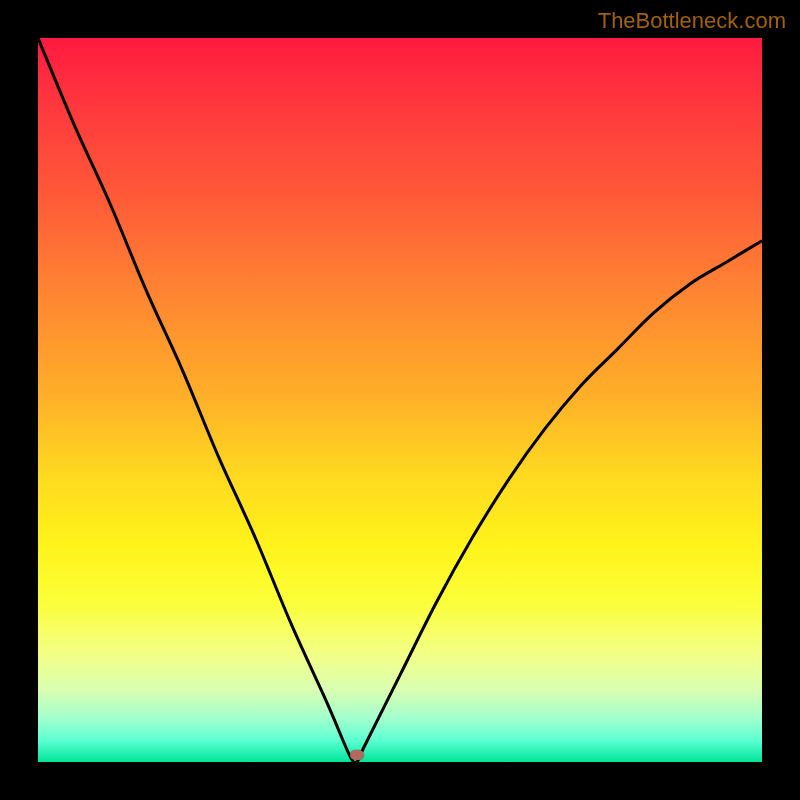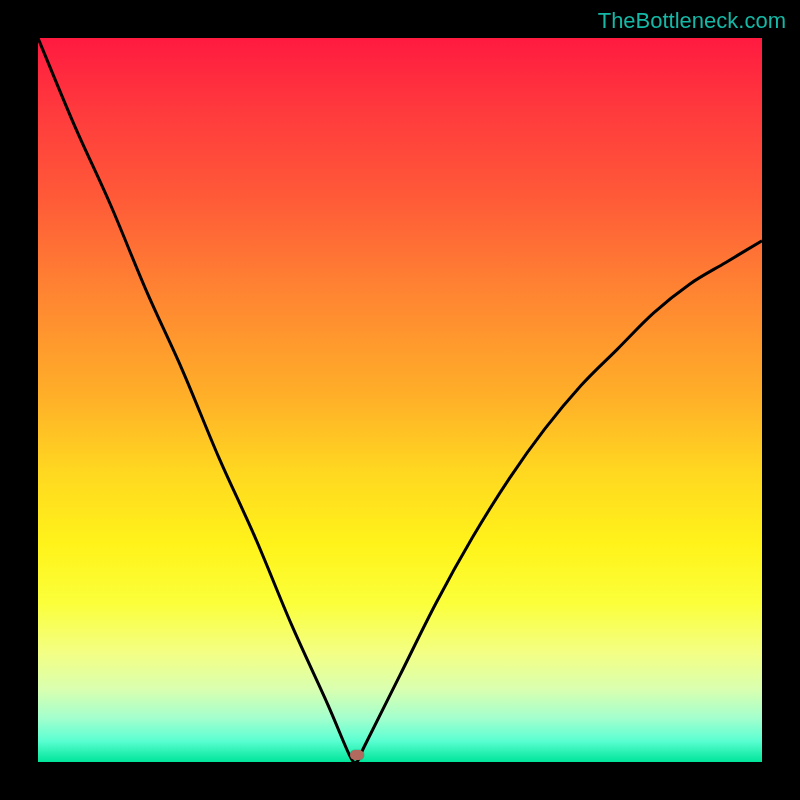--- a/index.html
+++ b/index.html
@@ -38,21 +38,21 @@
       #d9ffb0 90%,
       #a2ffce 94%,
       #5dffd2 97%,
       #00e59a 100%
     );
   }
   .watermark {
     position: absolute;
     top: 8px;
     right: 14px;
-    color: #14b8a6;
+    color: #a16207;
     font-size: 22px;
     font-weight: 500;
     user-select: none;
   }
   svg.curve {
     position: absolute;
     left: 38px;
     top: 38px;
     width: 724px;
     height: 724px;

